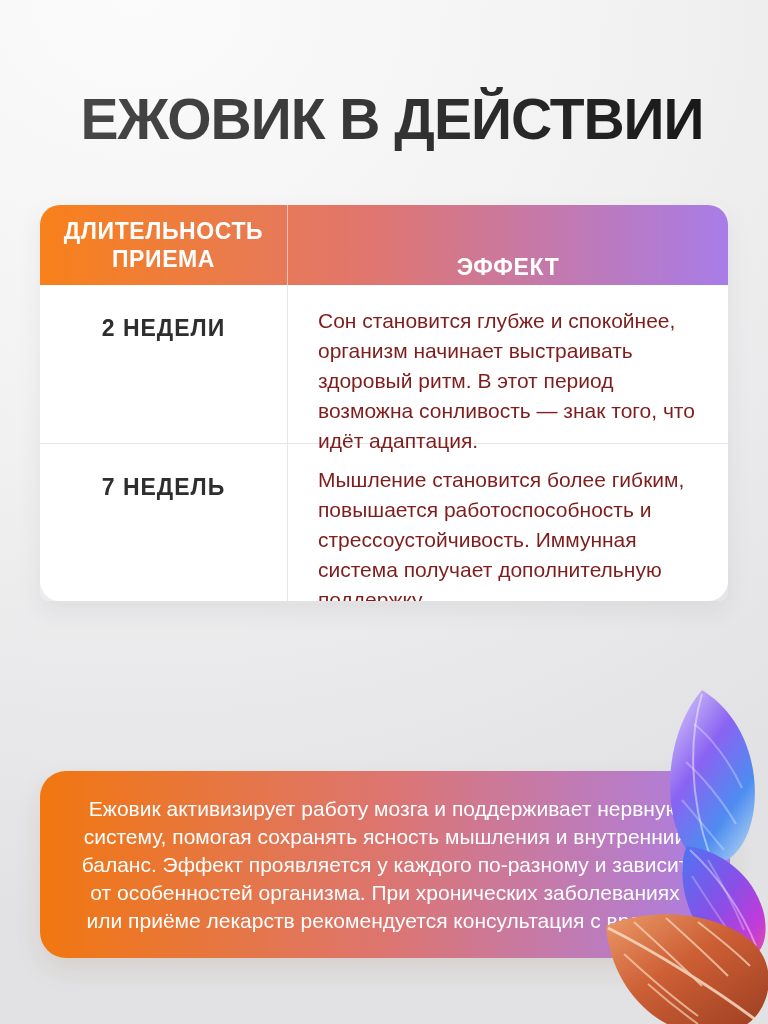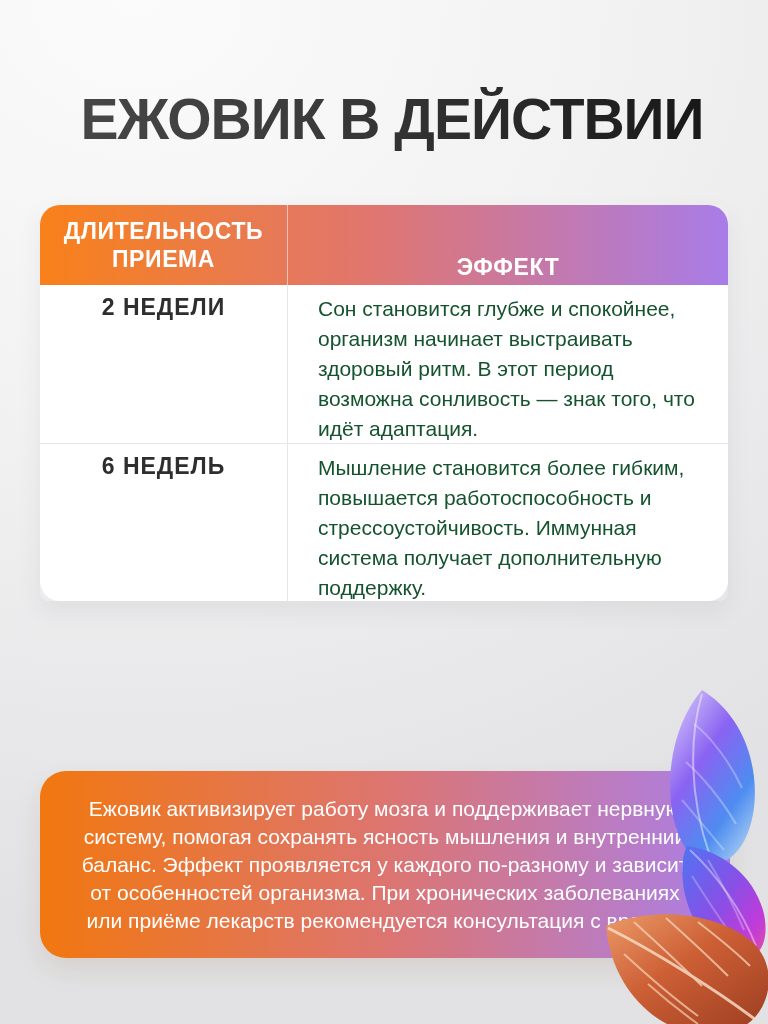--- a/index.html
+++ b/index.html
@@ -51,30 +51,30 @@
     background:#ffffff;
     border-radius:0 0 20px 20px;
     overflow:hidden;
   }
   .row{ display:flex; height:158px; }
   .row + .row{ border-top:1px solid #e6e6e8; }
   .cell-duration{
     width:248px; flex:0 0 248px;
     border-right:1px solid #e6e6e8;
     display:flex; justify-content:center;
-    padding-top:9px;
+    padding-top:30px;
     font-size:23px; font-weight:700; letter-spacing:1px;
     color:#2e2e2e;
     text-align:center;
   }
   .cell-effect{
     flex:1;
-    padding:9px 22px 0 30px;
+    padding:21px 22px 0 30px;
     font-size:21px; line-height:30px;
-    color:#14532d;
+    color:#7f1d1d;
   }
 
   
   .callout{
     position:absolute; left:40px; top:771px; width:690px; height:187px;
     border-radius:26px;
     background:linear-gradient(90deg,#f1770f 0%, #dd7570 50%, #a97fea 100%);
     display:flex; align-items:center; justify-content:center;
     padding:0 36px;
     color:#ffffff;
@@ -102,21 +102,21 @@
     <div class="thead">
       <div class="th th-left">ДЛИТЕЛЬНОСТЬ ПРИЕМА</div>
       <div class="th th-right">ЭФФЕКТ</div>
     </div>
     <div class="tbody">
       <div class="row">
         <div class="cell-duration">2 НЕДЕЛИ</div>
         <div class="cell-effect">Сон становится глубже и спокойнее, организм начинает выстраивать здоровый ритм. В этот период возможна сонливость — знак того, что идёт адаптация.</div>
       </div>
       <div class="row">
-        <div class="cell-duration">6 НЕДЕЛЬ</div>
+        <div class="cell-duration">7 НЕДЕЛЬ</div>
         <div class="cell-effect">Мышление становится более гибким, повышается работоспособность и стрессоустойчивость. Иммунная система получает дополнительную поддержку.</div>
       </div>
     </div>
   </div>
 
   <div class="callout">
     <div>Ежовик активизирует работу мозга и поддерживает нервную систему, помогая сохранять ясность мышления и внутренний баланс. Эффект проявляется у каждого по-разному и зависит от особенностей организма. При хронических заболеваниях или приёме лекарств рекомендуется консультация с врачом.</div>
   </div>
 
   <svg class="leaves" viewBox="0 0 178 340" xmlns="http://www.w3.org/2000/svg" aria-hidden="true">

